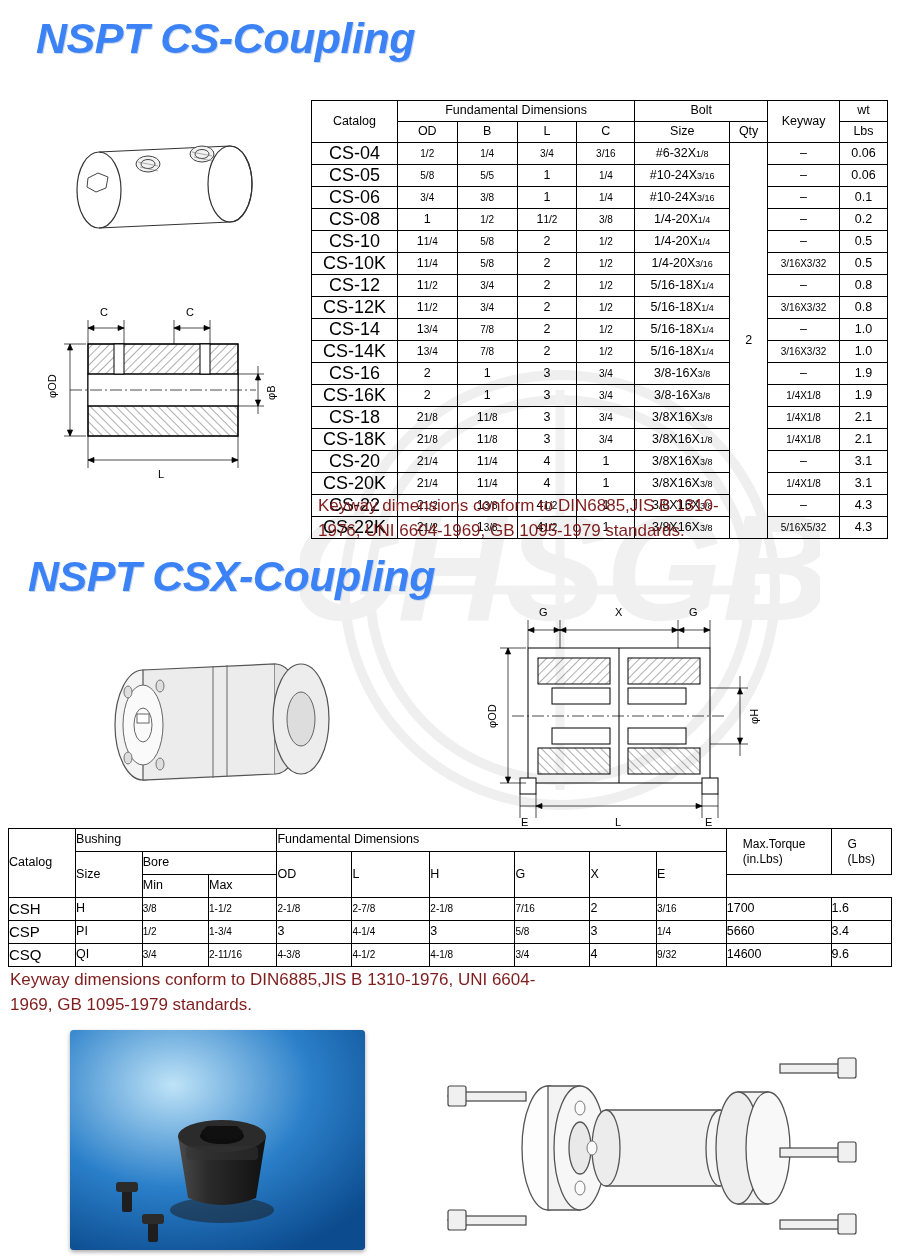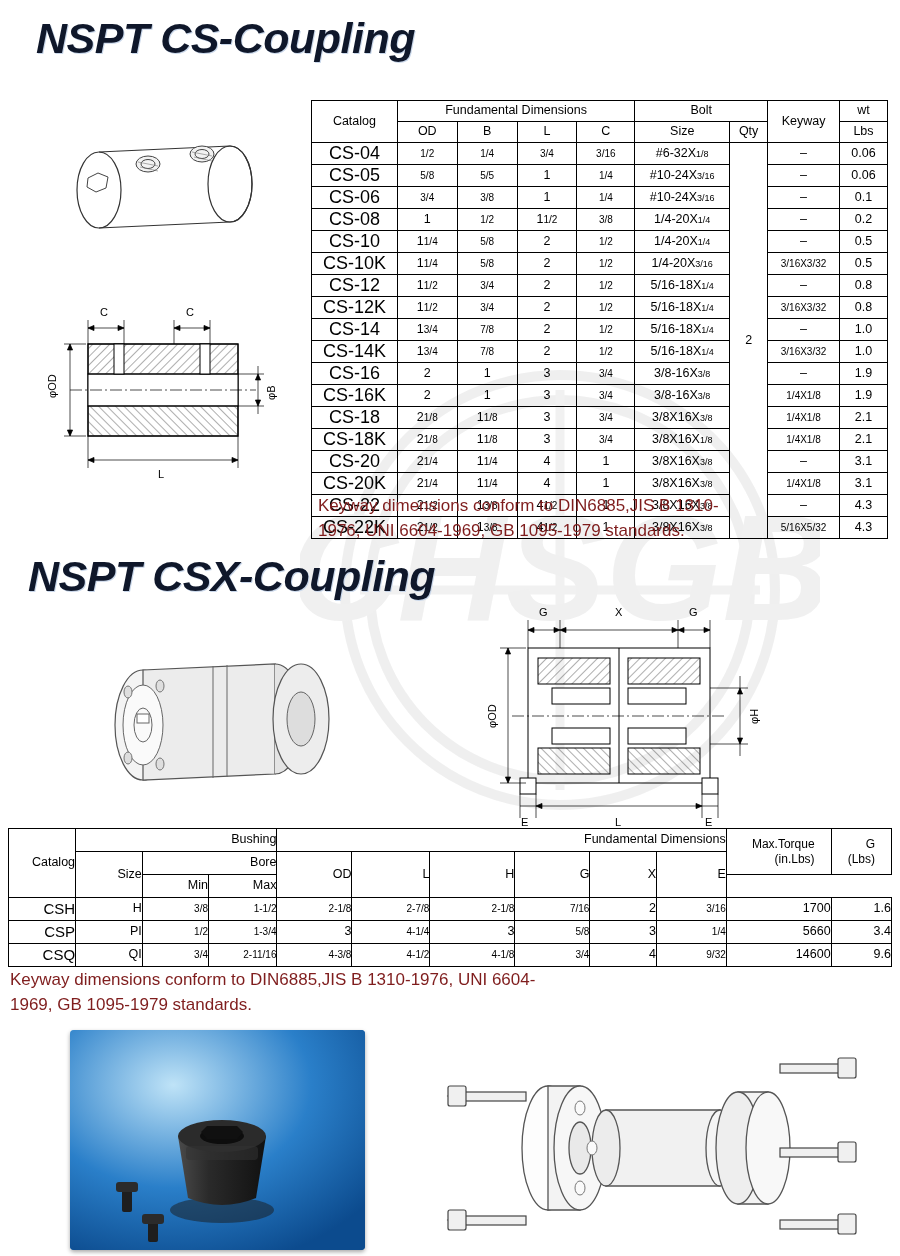--- a/index.html
+++ b/index.html
@@ -23,21 +23,21 @@
   }
   .watermark svg { width:100%; height:100%; }
 
   .layer { position: relative; z-index: 2; }
 
   
   .title {
     font-family: "Liberation Sans", sans-serif;
     font-weight: bold;
     font-style: italic;
-    color: #0f172a;
+    color: #3b82f6;
     font-size: 43px;
     letter-spacing: -0.5px;
     position:absolute;
     text-shadow: 1px 1px 0 #c9d7ea;
   }
   #title1 { left: 36px; top: 14px; }
   #title2 { left: 28px; top: 552px; }
 
   
   table { border-collapse: collapse; }
@@ -76,21 +76,21 @@
   #note1 { left: 318px; top: 494px; width: 430px; }
 
   
   #csx-table {
     position:absolute; left: 8px; top: 828px;
     width: 884px;
     font-size: 12.5px;
   }
   #csx-table td, #csx-table th {
     border: 1px solid #000;
-    text-align:right;
+    text-align:left;
     padding: 0;
     height: 23px;
     font-weight: normal;
     line-height: 1.05;
   }
   #csx-table .c-cat { width: 70px; }
   #csx-table .c-size { width: 72px; }
   #csx-table .c-min { width: 72px; }
   #csx-table .c-max { width: 74px; }
   #csx-table .c-od { width: 82px; }

